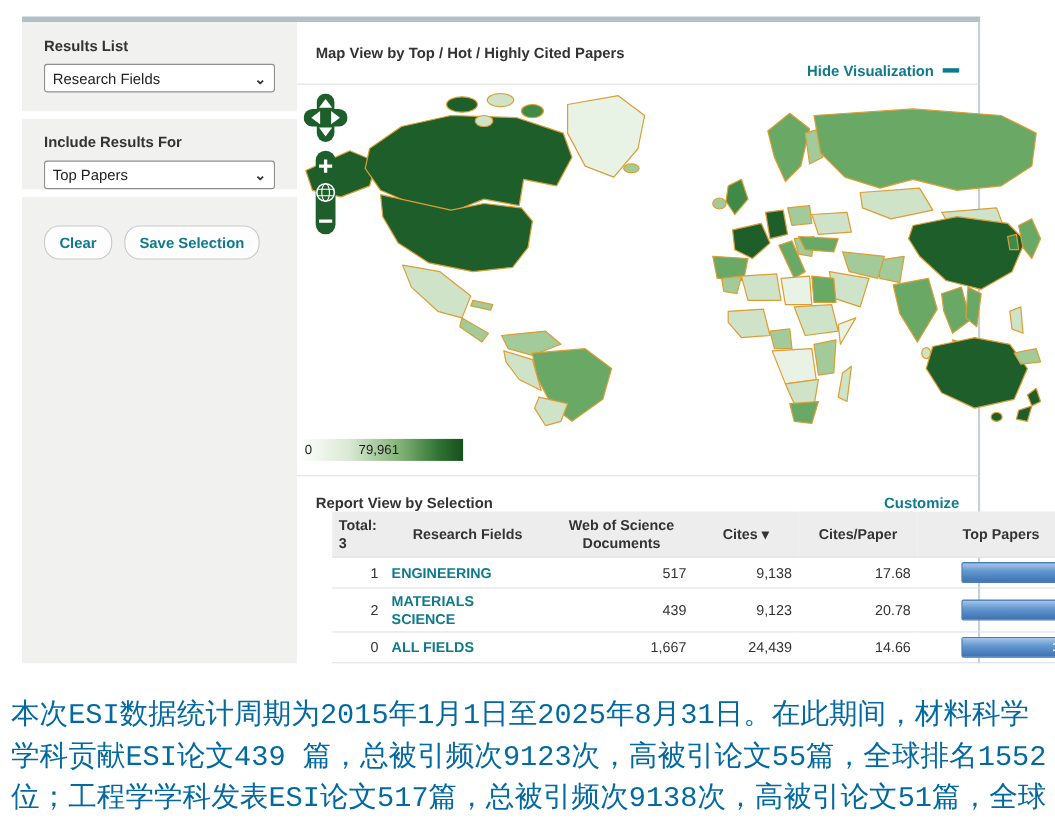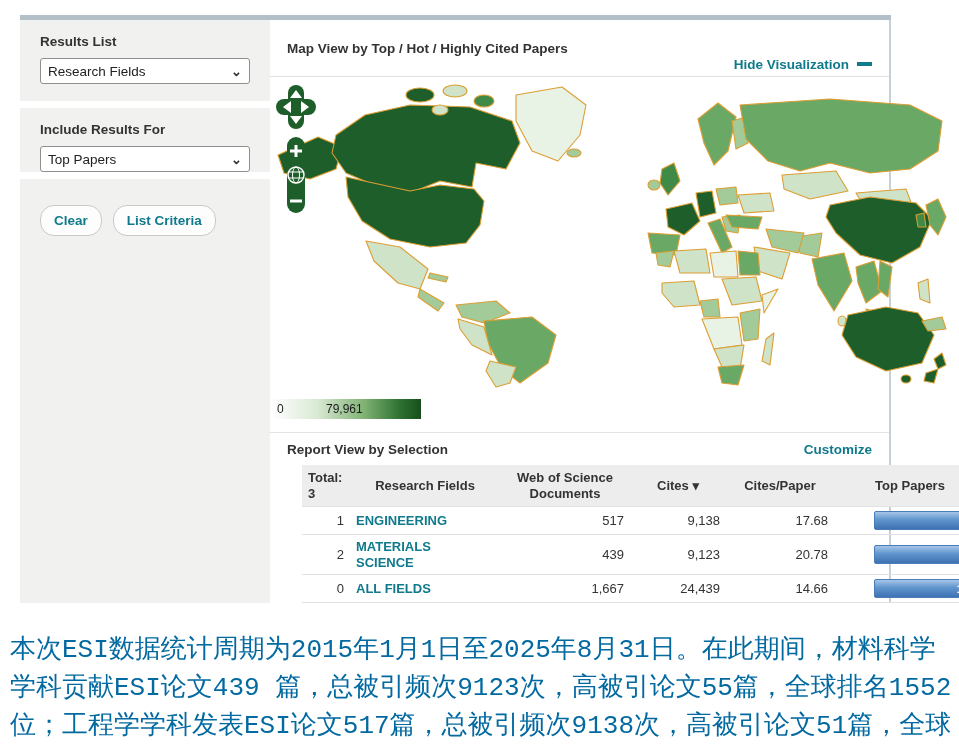--- a/index.html
+++ b/index.html
@@ -35,21 +35,21 @@
   .minusicon{width:15px;height:4px;background:#0f7a8c;display:inline-block;}
   .map-area{height:318px;position:relative;}
   .map-area svg.world{position:absolute;left:0;top:0;}
   .controls{position:absolute;left:6px;top:8px;}
   .legend{margin:4px 0 13px 3px;position:relative;width:148px;height:20px;
     background:linear-gradient(to right,#fefefe,#d9e9d4 30%,#7fb173 62%,#2f7333 85%,#174f1d);}
   .legend span{position:absolute;top:2.5px;font-size:12px;color:#1c1c1c;}
   .legend .lmin{left:4px;}
   .legend .lmax{left:53px;}
   .report-header{border-top:1px solid #e3e3e3;height:33px;display:flex;justify-content:space-between;
-    align-items:center;padding:0 17px;box-sizing:border-box;}
+    align-items:flex-end;padding:0 17px;box-sizing:border-box;}
   .report-title{font-size:13.5px;font-weight:bold;color:#333;}
   .customize{color:#0f7a8c;font-weight:bold;font-size:13.5px;cursor:pointer;}
   table.report{width:100%;border-collapse:collapse;font-size:13px;table-layout:fixed;margin-left:32px;}
   table.report th{background:#ededed;color:#333;font-weight:bold;padding:5px 6px;line-height:1.2;vertical-align:middle;}
   table.report td{padding:4px 6px;border-bottom:1px solid #e2e2e2;color:#333;vertical-align:middle;}
   table.report tr.r td{border-top:1px solid #e2e2e2;}
   th.h-total{text-align:left;padding-left:10px;}
   th.h-cites{color:#4b87c5;cursor:pointer;}
   td.rank{text-align:right;padding-right:16px;color:#444;}
   .fieldlink{color:#0f7a8c;font-weight:bold;cursor:pointer;display:inline-block;max-width:112px;line-height:1.2;}
@@ -88,21 +88,21 @@
         <div class="sec-title">Include Results For</div>
         <div class="fakeselect">
           <span>Top Papers</span>
           <span class="chev">⌄</span>
         </div>
       </div>
 
       <div class="sec gapped" style="flex:1;padding-top:26px;">
         <div class="btnrow">
           <button class="btn">Clear</button>
-          <button class="btn">List Criteria</button>
+          <button class="btn">Save Selection</button>
         </div>
       </div>
     </div>
 
     <div class="main">
       <div class="main-header">
         <span class="main-title">Map View by Top / Hot / Highly Cited Papers</span>
         <span class="hideviz">
           <span>Hide Visualization</span>
           <span class="minusicon"></span>

